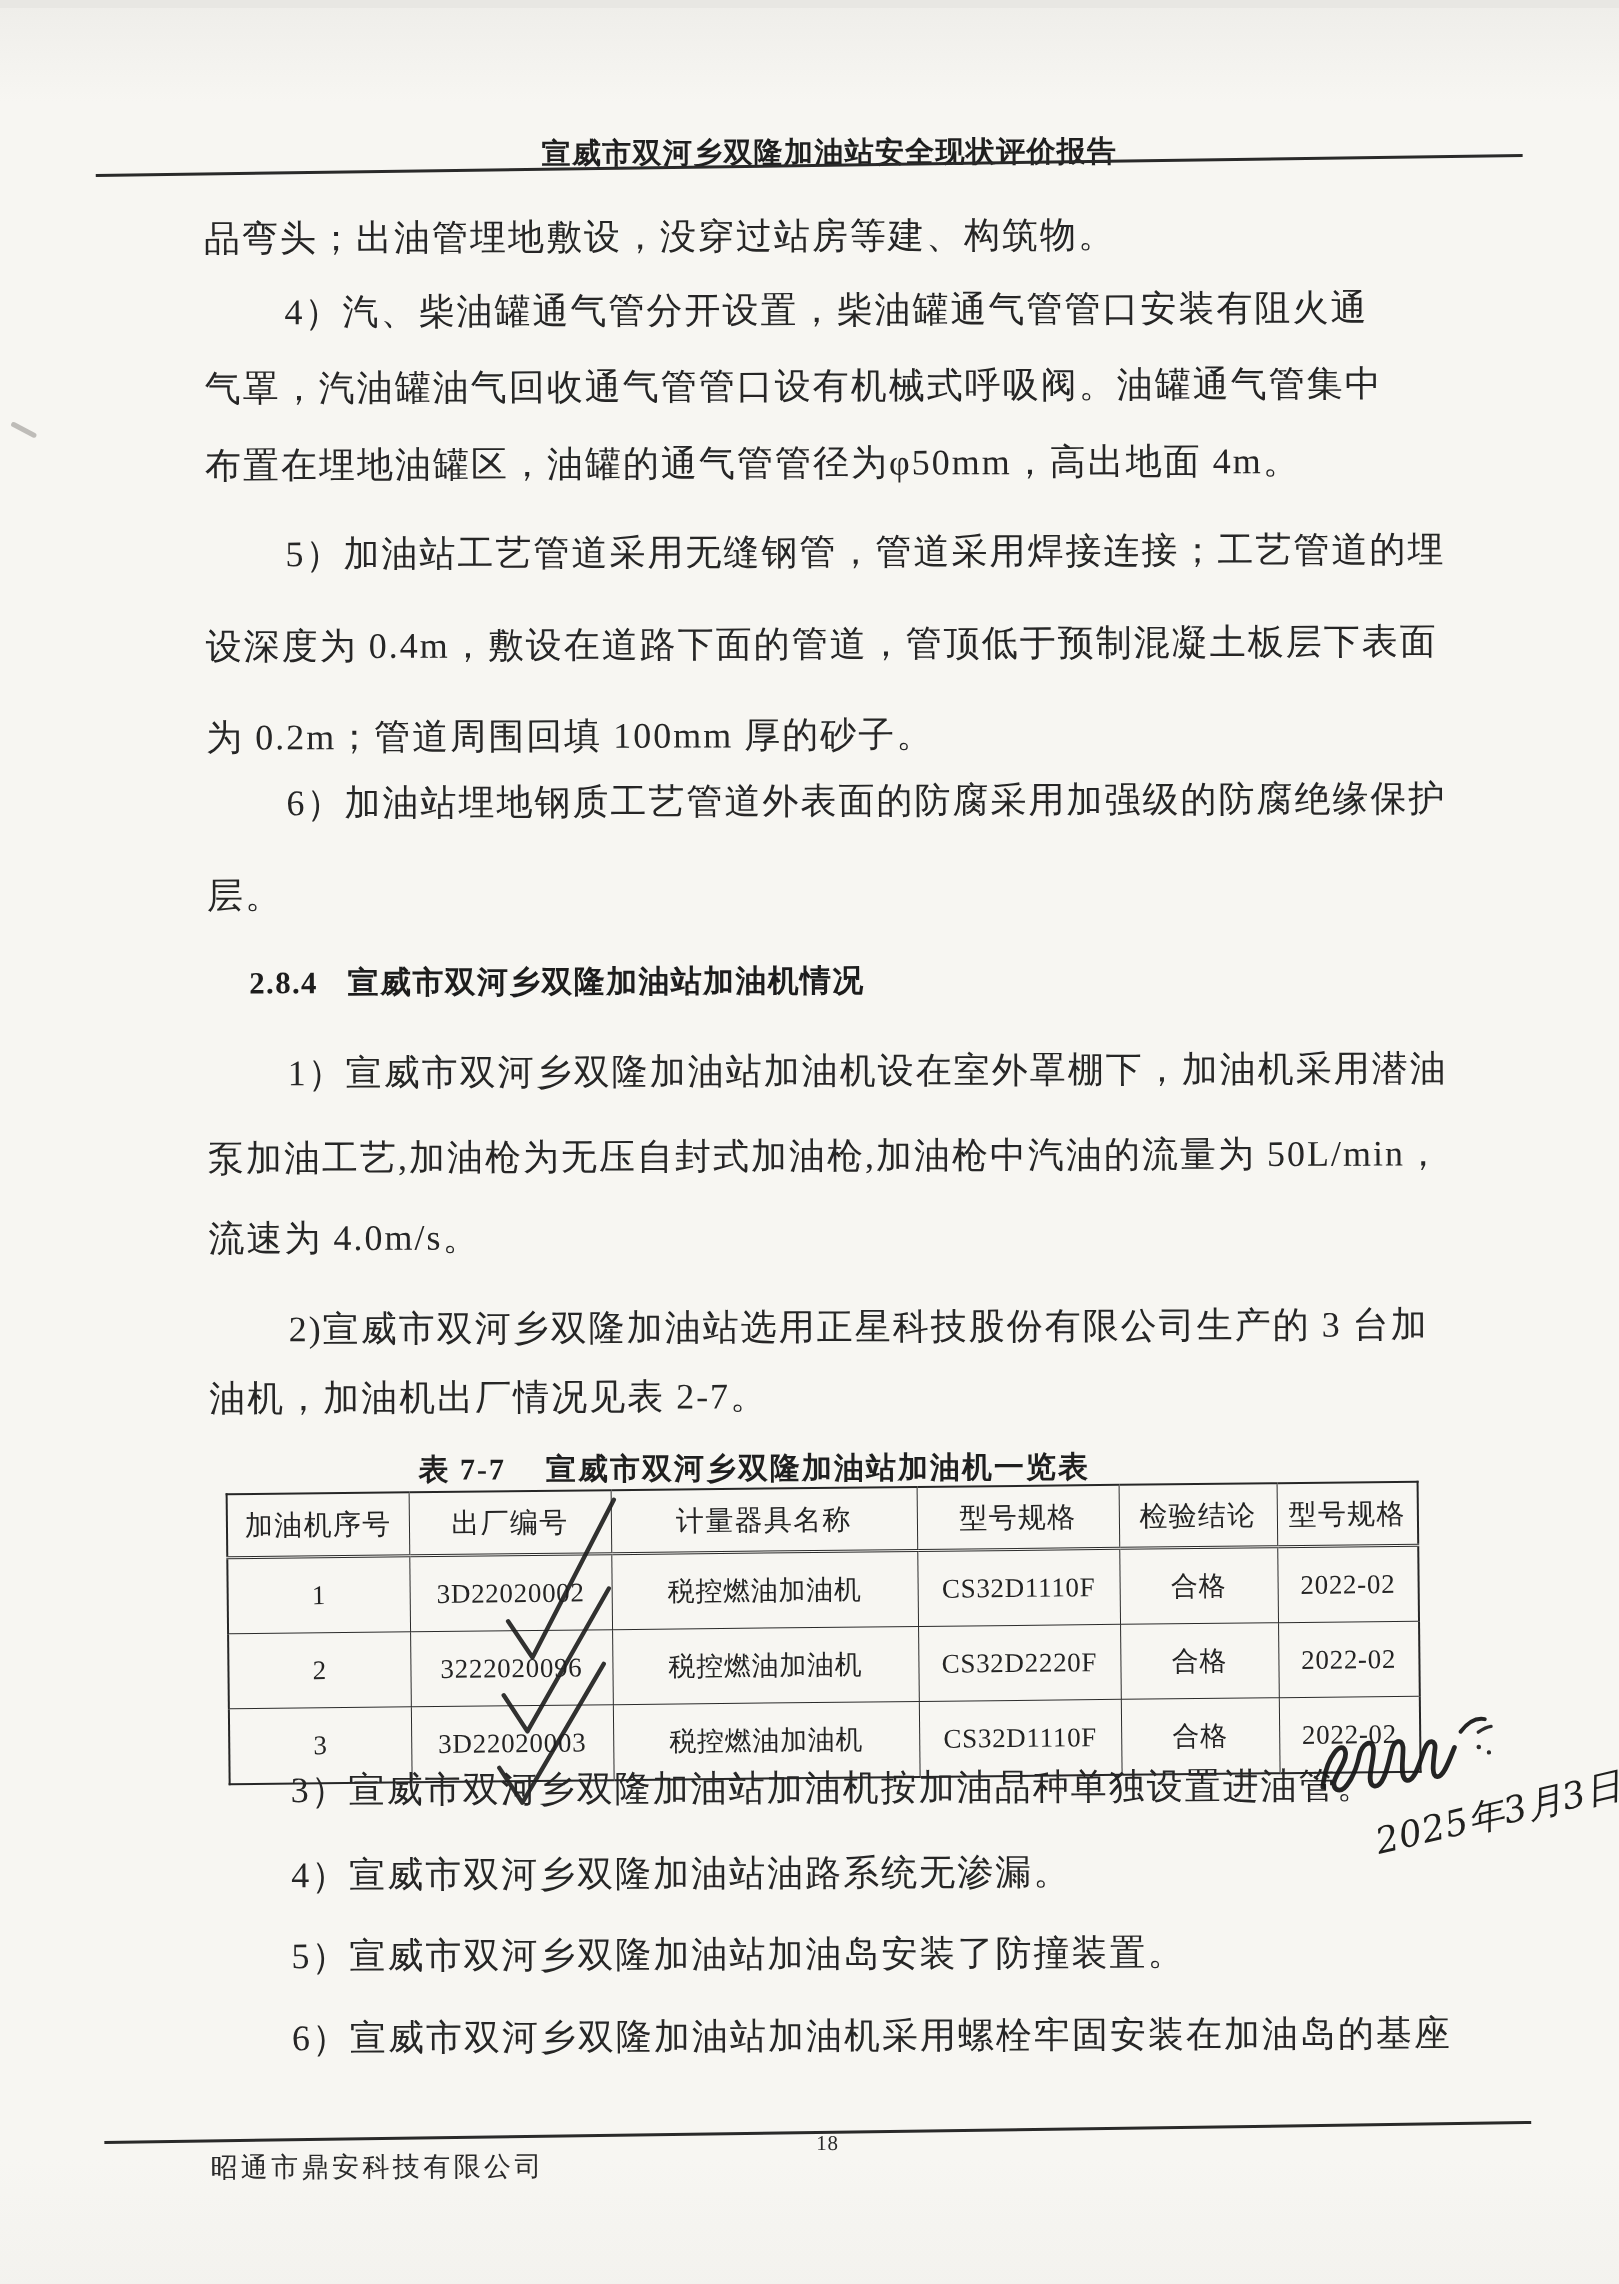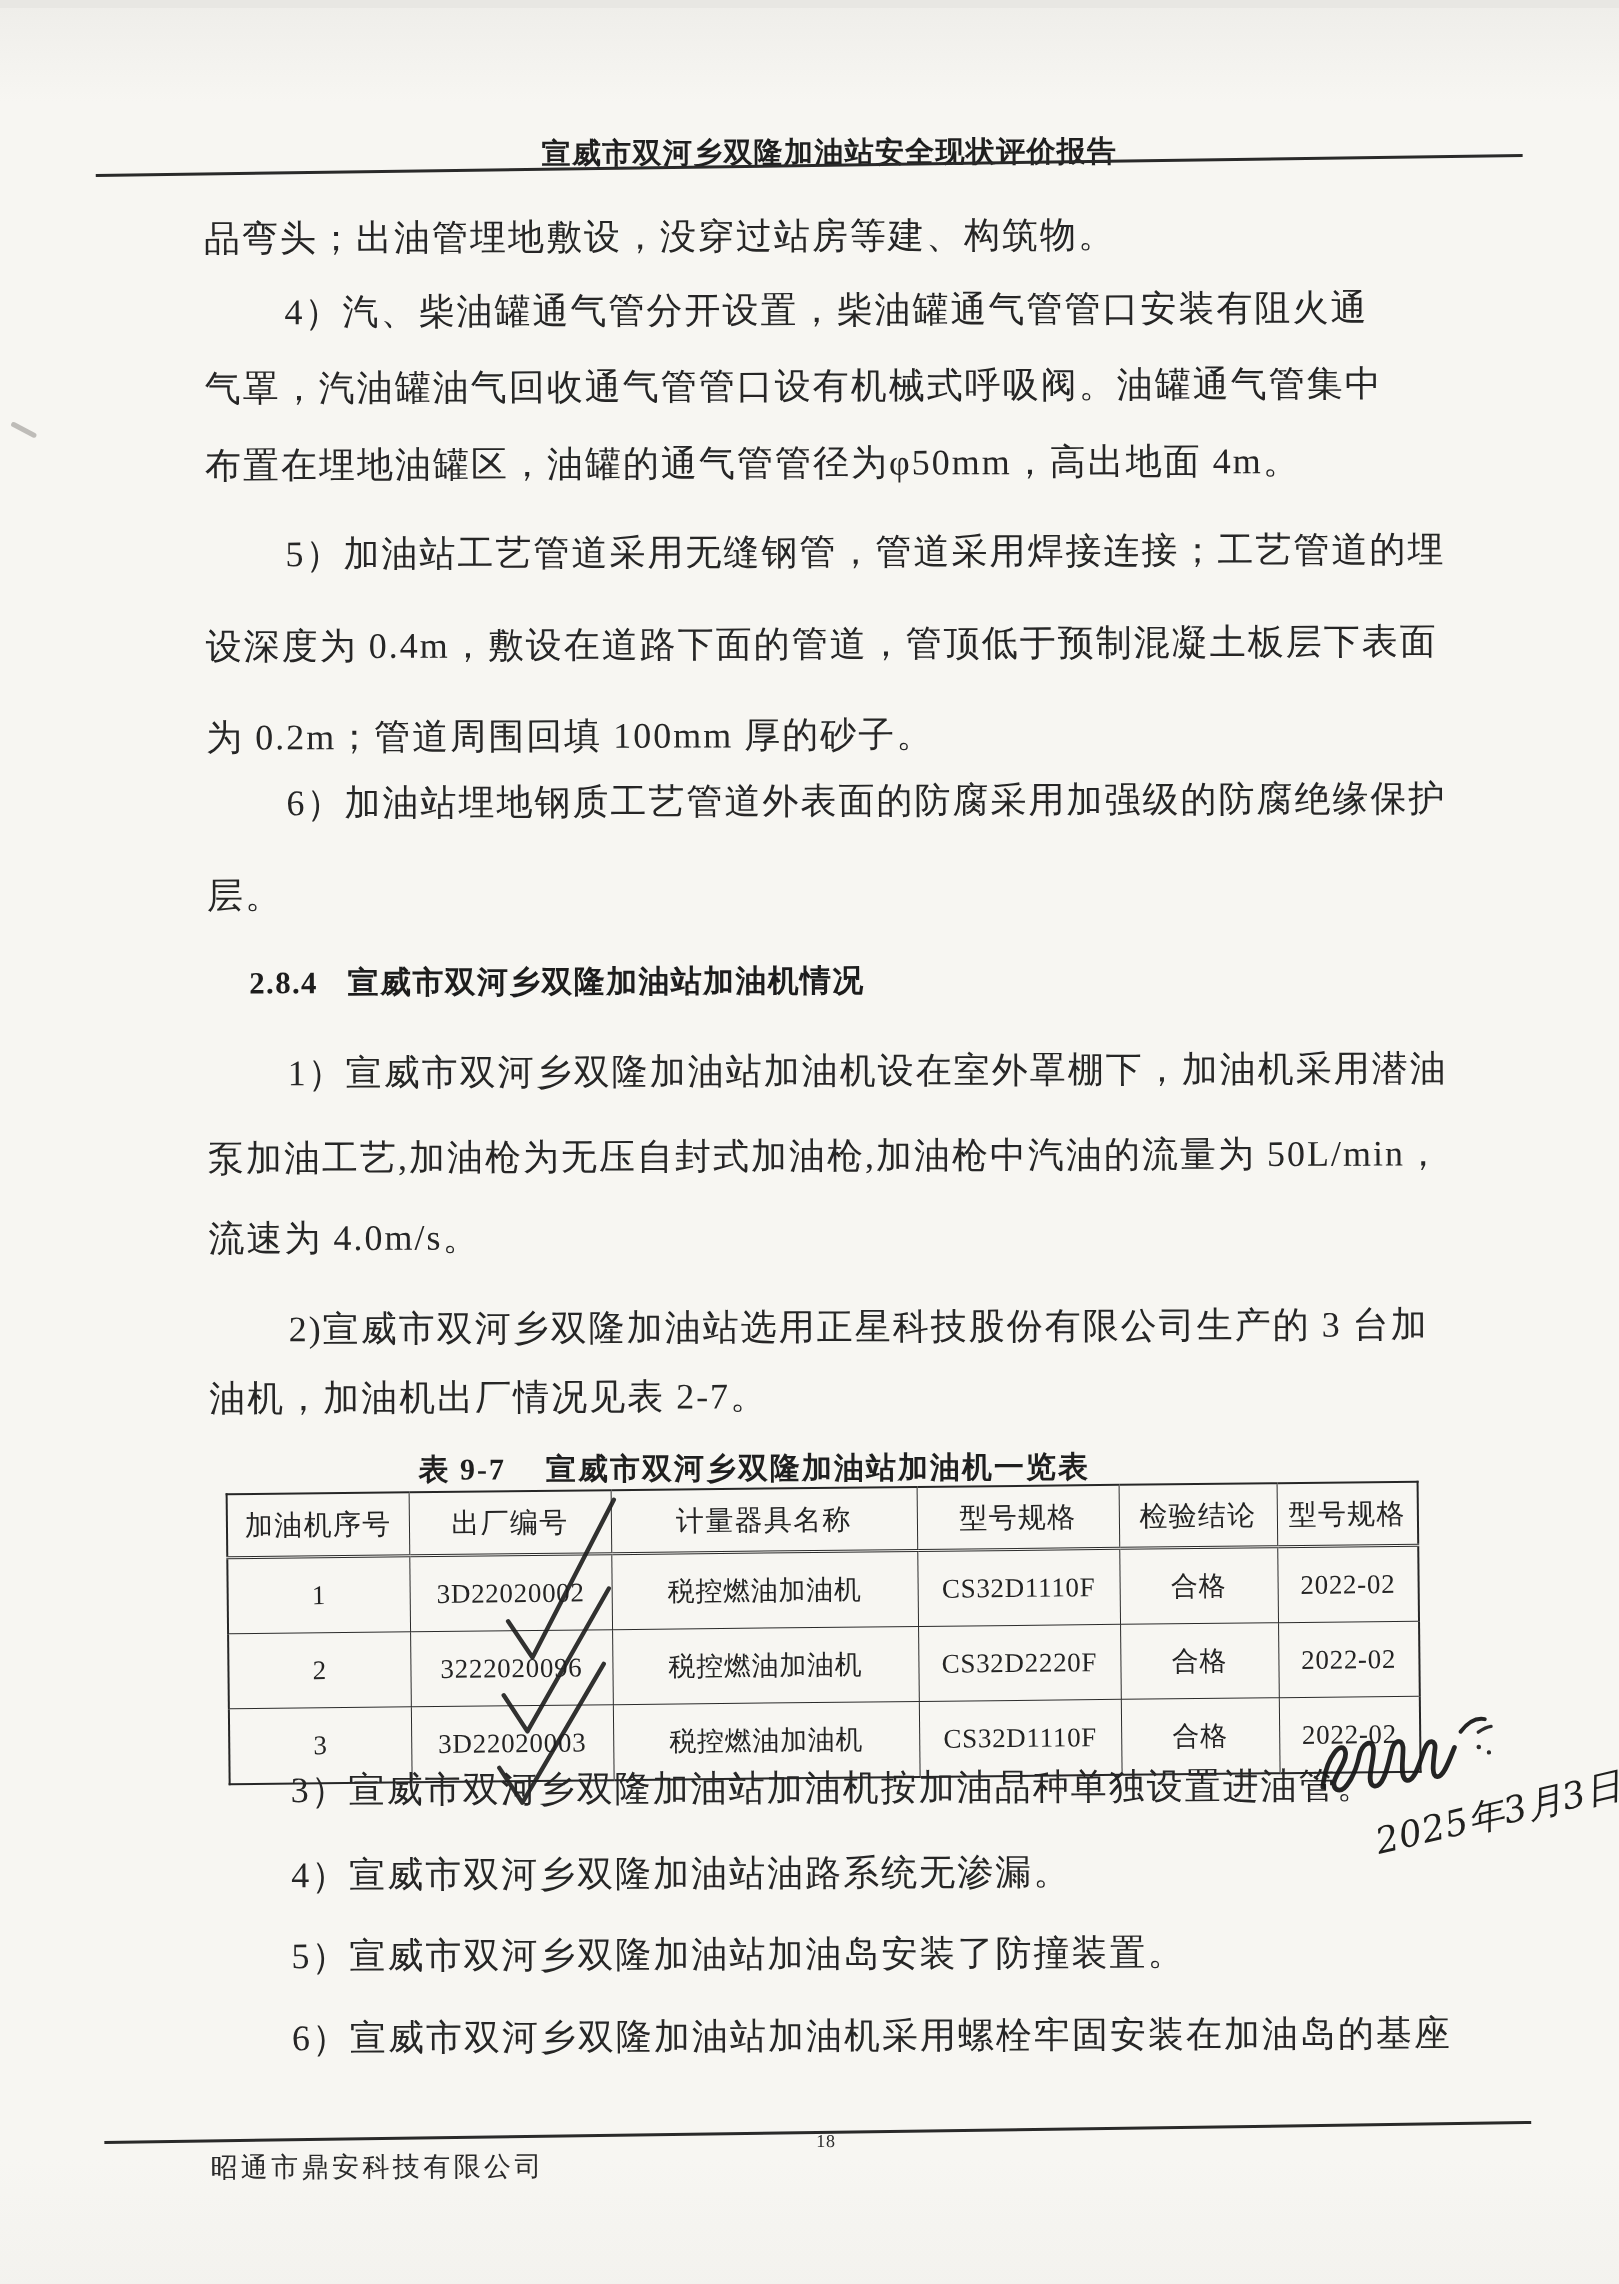--- a/index.html
+++ b/index.html
@@ -64,21 +64,21 @@
     font-size:36px;font-style:italic;letter-spacing:0.7px;color:#20201e;
     transform:rotate(-13deg);white-space:nowrap;
     font-family:"DejaVu Serif","Liberation Serif",serif;
   }
   .footer-company{
     position:absolute;left:206px;top:2139px;white-space:nowrap;
     font-size:27px;letter-spacing:3.4px;color:#2a2a2a;
   }
   .footer-page{
     position:absolute;left:812px;top:2123px;
-    font-size:18px;color:#2a2a2a;letter-spacing:0.7px;
+    font-size:21px;color:#2a2a2a;letter-spacing:0.7px;
   }
   .scan-artifact{
     position:absolute;left:13.4px;top:416px;width:28px;height:4.7px;
     background:#8f8d89;opacity:.55;border-radius:2.7px;transform:rotate(28deg);
   }
 </style>
 </head>
 <body>
 
 <div class="page">
@@ -103,21 +103,21 @@
       <span>2.8.4</span><span class="sec-gap"></span><span>宣威市双河乡双隆加油站加油机情况</span>
     </div>
 
     <div class="bodyline" style="left:288px;top:1039px;">1）宣威市双河乡双隆加油站加油机设在室外罩棚下，加油机采用潜油</div>
     <div class="bodyline" style="left:208px;top:1124px;">泵加油工艺,加油枪为无压自封式加油枪,加油枪中汽油的流量为 50L/min，</div>
     <div class="bodyline" style="left:208px;top:1204px;">流速为 4.0m/s。</div>
     <div class="bodyline" style="left:288px;top:1295px;">2)宣威市双河乡双隆加油站选用正星科技股份有限公司生产的 3 台加</div>
     <div class="bodyline" style="left:208px;top:1364px;">油机，加油机出厂情况见表 2-7。</div>
 
     <div class="tbl-caption">
-      <span>表 9-7</span><span class="cap-gap"></span><span>宣威市双河乡双隆加油站加油机一览表</span>
+      <span>表 7-7</span><span class="cap-gap"></span><span>宣威市双河乡双隆加油站加油机一览表</span>
     </div>
 
     <table class="machines">
       <colgroup>
         <col style="width:182px">
           <col style="width:202px">
           <col style="width:306px">
         <col style="width:202px">
           <col style="width:158px">
           <col style="width:141px">

